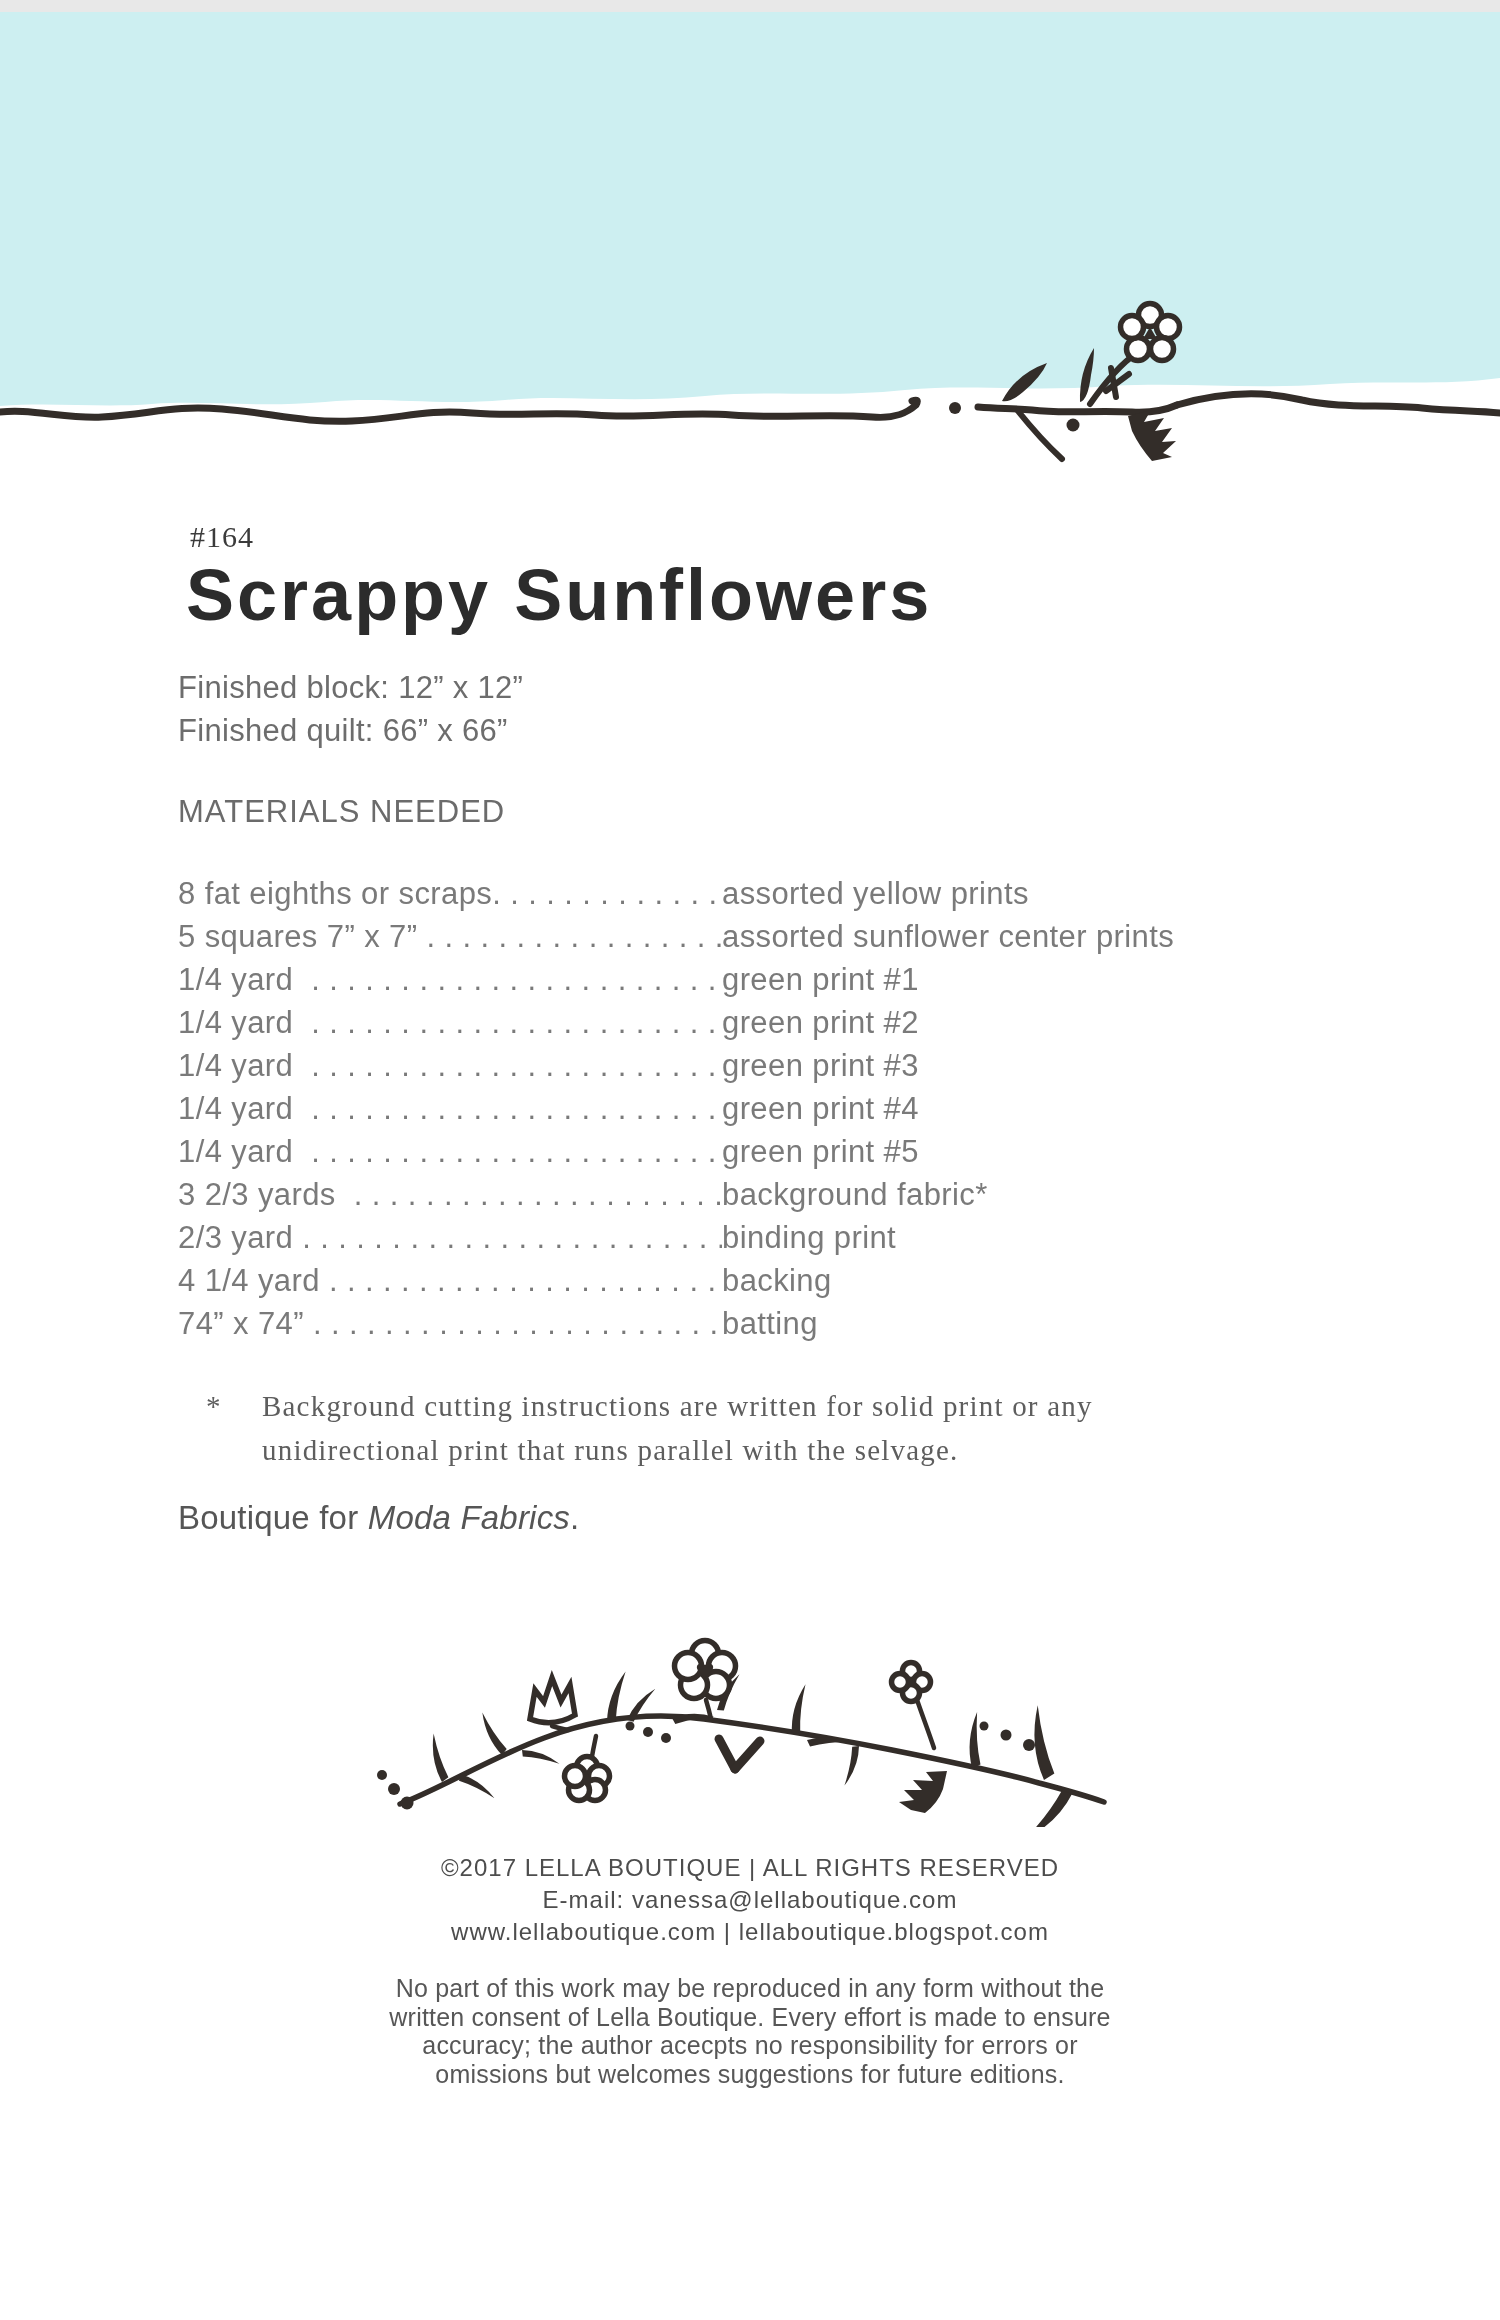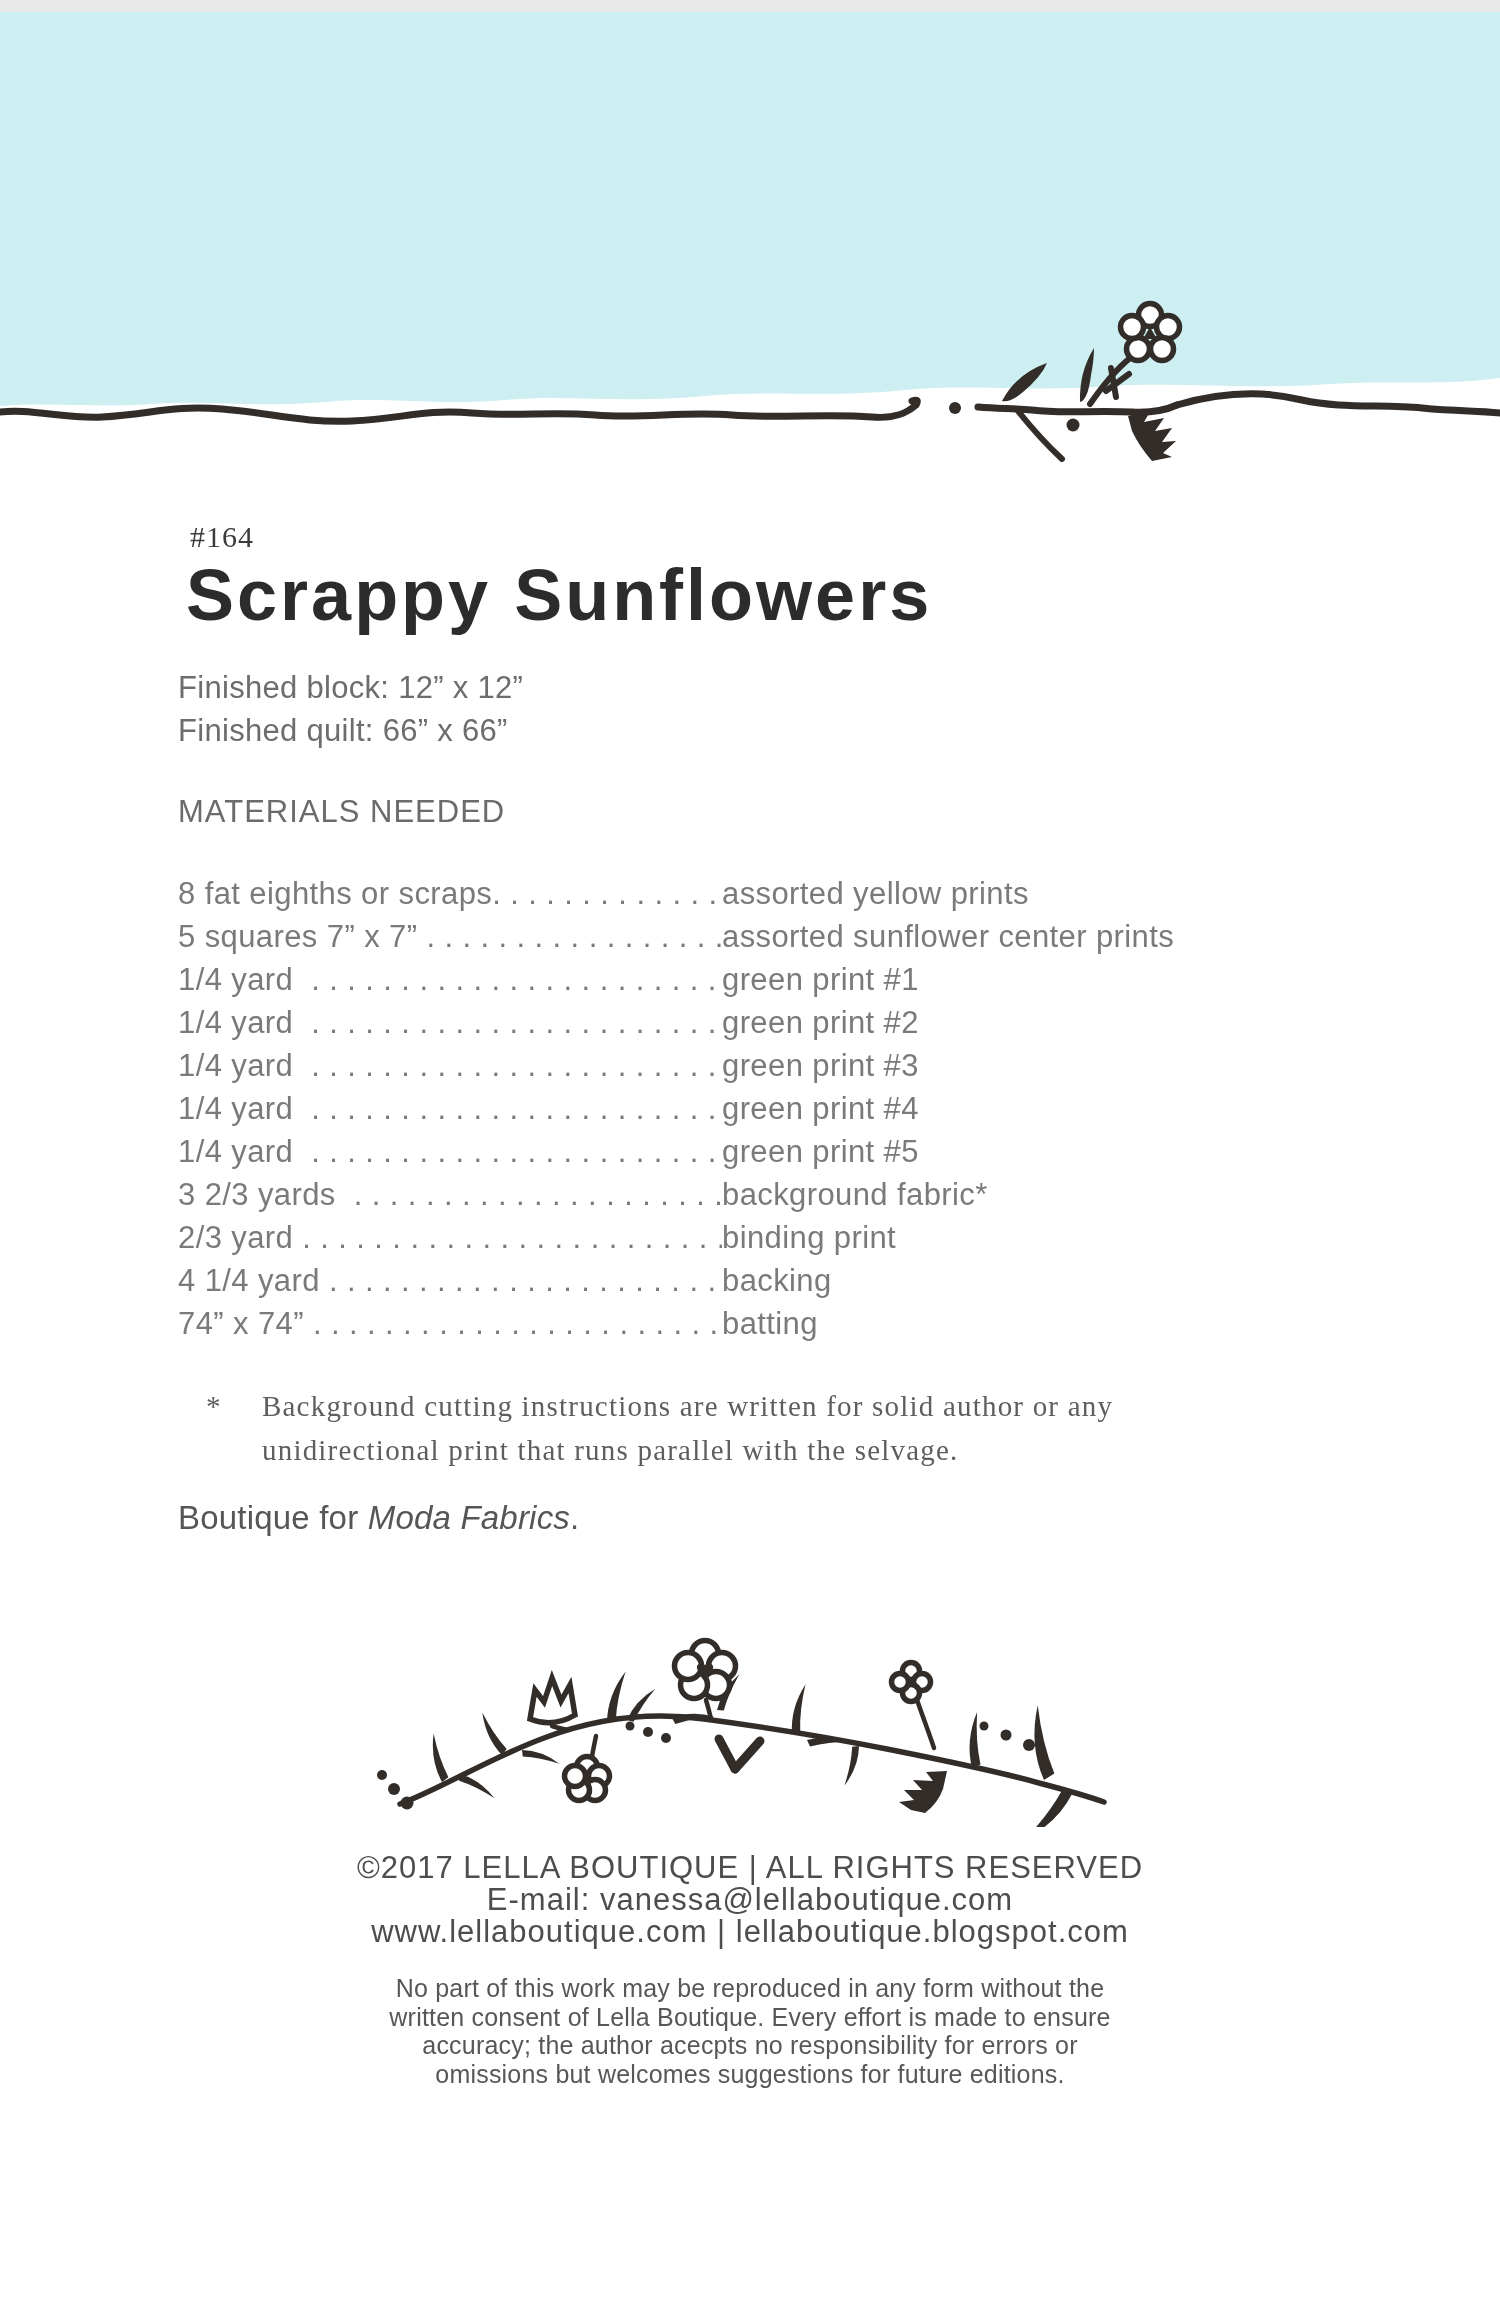--- a/index.html
+++ b/index.html
@@ -52,21 +52,21 @@
   }
   .footnote .marker{width:56px;flex:0 0 56px;}
   .fabric{
     position:absolute;left:178px;top:1484px;
     font-size:33px;line-height:44px;letter-spacing:0.2px;color:var(--fabric_gray);
   }
   .fabric em{font-style:italic;}
   .vine{position:absolute;left:372px;top:1610px;display:block;}
   .footer-contact{
     position:absolute;left:0;top:1840px;width:1500px;text-align:center;
-    font-size:31px;line-height:32px;letter-spacing:1px;color:var(--footer_gray);
+    font-size:24px;line-height:32px;letter-spacing:1px;color:var(--footer_gray);
   }
   .disclaimer{
     position:absolute;left:0;top:1962px;width:1500px;text-align:center;
     font-size:25px;line-height:28.5px;letter-spacing:0.2px;color:var(--disclaimer_gray);
   }
 </style>
 </head>
 <body>
 
 <div class="page">
@@ -122,21 +122,21 @@
     <div class="mrow"><span class="mleft">1/4 yard  . . . . . . . . . . . . . . . . . . . . . . . . .</span><span class="mright">green print #5</span></div>
     <div class="mrow"><span class="mleft">3 2/3 yards  . . . . . . . . . . . . . . . . . . . . .</span><span class="mright">background fabric*</span></div>
     <div class="mrow"><span class="mleft">2/3 yard . . . . . . . . . . . . . . . . . . . . . . . . .</span><span class="mright">binding print</span></div>
     <div class="mrow"><span class="mleft">4 1/4 yard . . . . . . . . . . . . . . . . . . . . . . .</span><span class="mright">backing</span></div>
     <div class="mrow"><span class="mleft">74” x 74” . . . . . . . . . . . . . . . . . . . . . . . .</span><span class="mright">batting</span></div>
   </div>
 
   <div class="footnote">
     <span class="marker">*</span>
     <span>
-      <div>Background cutting instructions are written for solid author or any</div>
+      <div>Background cutting instructions are written for solid print or any</div>
       <div>unidirectional print that runs parallel with the selvage.</div>
     </span>
   </div>
 
   <div class="fabric">
     <div><span>Boutique for </span><em>Moda Fabrics</em><span>.</span></div>
   </div>
 
   <svg class="vine" width="740" height="205" viewBox="0 0 740 205">
     <defs>

